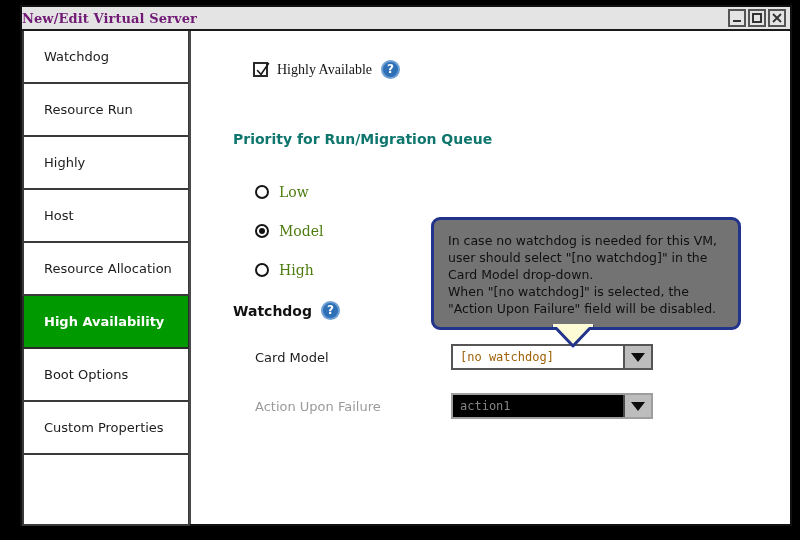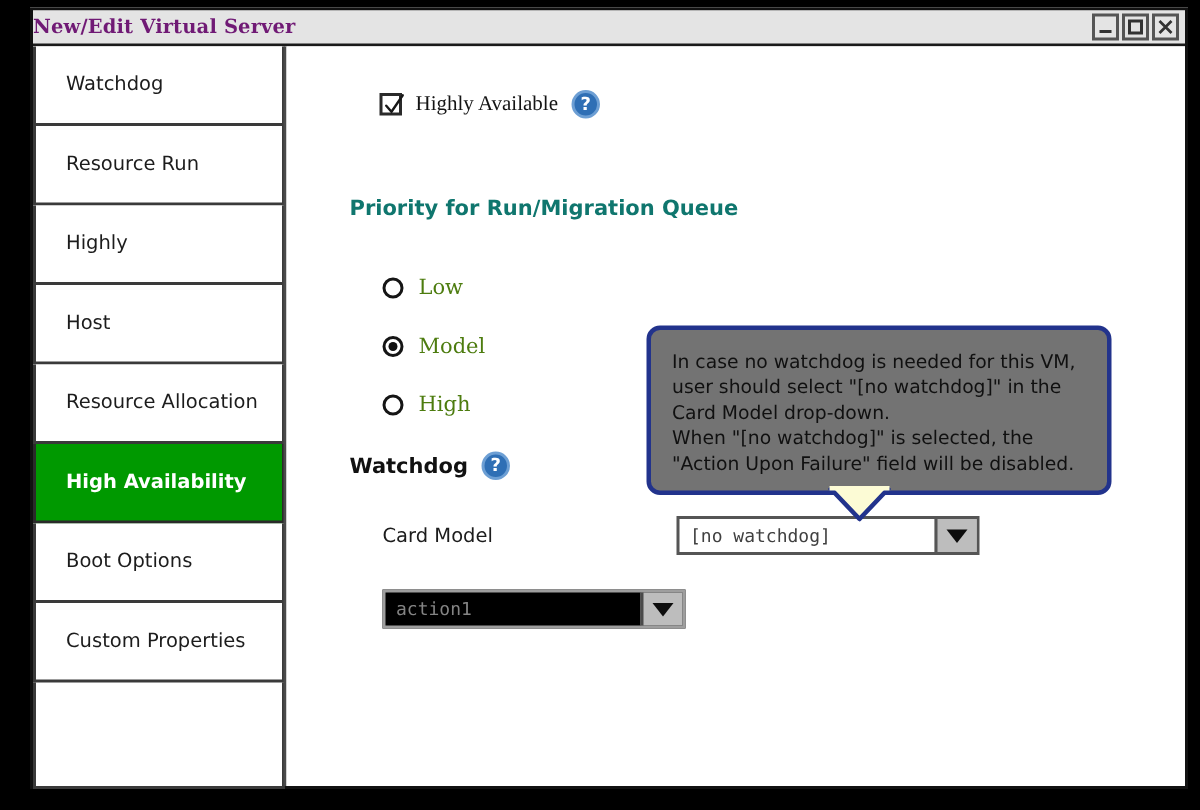--- a/index.html
+++ b/index.html
@@ -275,21 +275,21 @@
     height: 26px;
     width: 202px;
     border: 2px solid #555555;
     background: #ffffff;
     box-sizing: border-box;
   }
   .dropdown .dd-value {
     flex: 1 1 auto;
     font-family: "DejaVu Sans Mono", "Liberation Mono", monospace;
     font-size: 12px;
-    color: #404040;
+    color: #a16207;
     display: flex;
     align-items: center;
     padding-left: 7px;
     overflow: hidden;
     white-space: nowrap;
   }
   .dropdown .dd-arrow {
     width: 26px;
     background: #bdbdbd;
     border-left: 2px solid #555555;
@@ -435,20 +435,21 @@
             <span class="dd-value">[no watchdog]</span>
             <span class="dd-arrow">
               <svg width="16" height="12" viewBox="0 0 16 12">
                   <path d="M1 2 L15 2 L8 11 Z" fill="#0d0d0d"></path>
                 </svg>
             </span>
           </div>
         </div>
 
         <div class="field-row" id="row-action">
+          <span class="field-label disabled">Action Upon Failure</span>
           <div class="dropdown disabled">
             <span class="dd-value">action1</span>
             <span class="dd-arrow">
               <svg width="16" height="12" viewBox="0 0 16 12">
                   <path d="M1 2 L15 2 L8 11 Z" fill="#0d0d0d"></path>
                 </svg>
             </span>
           </div>
         </div>
 

